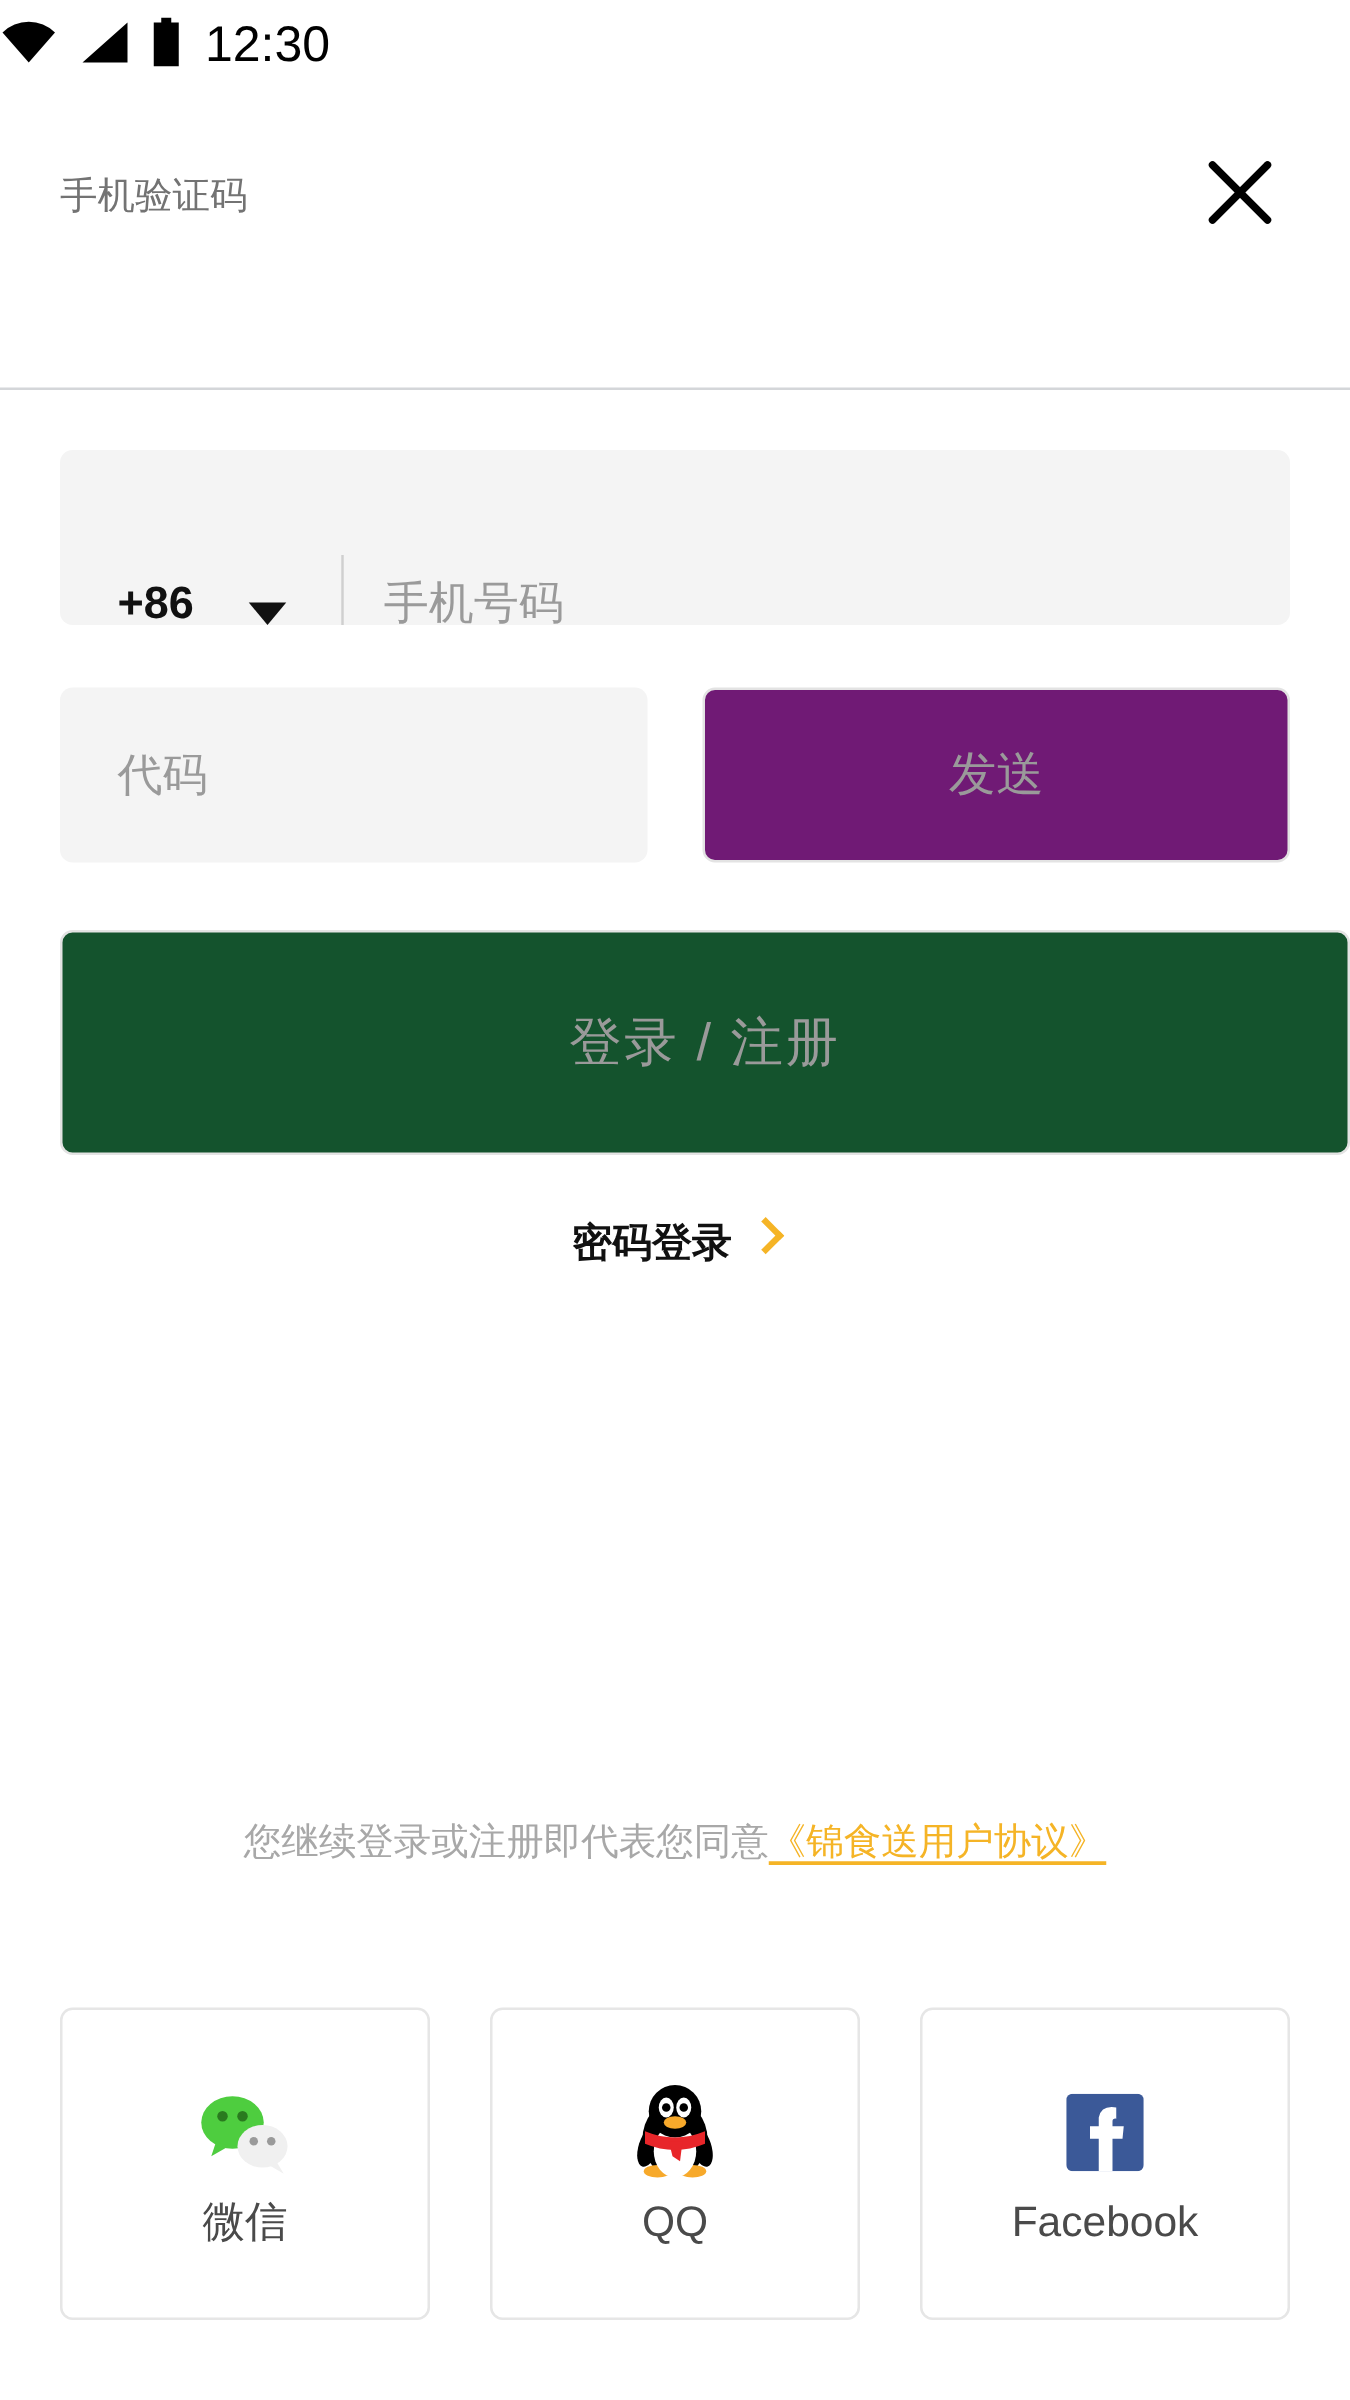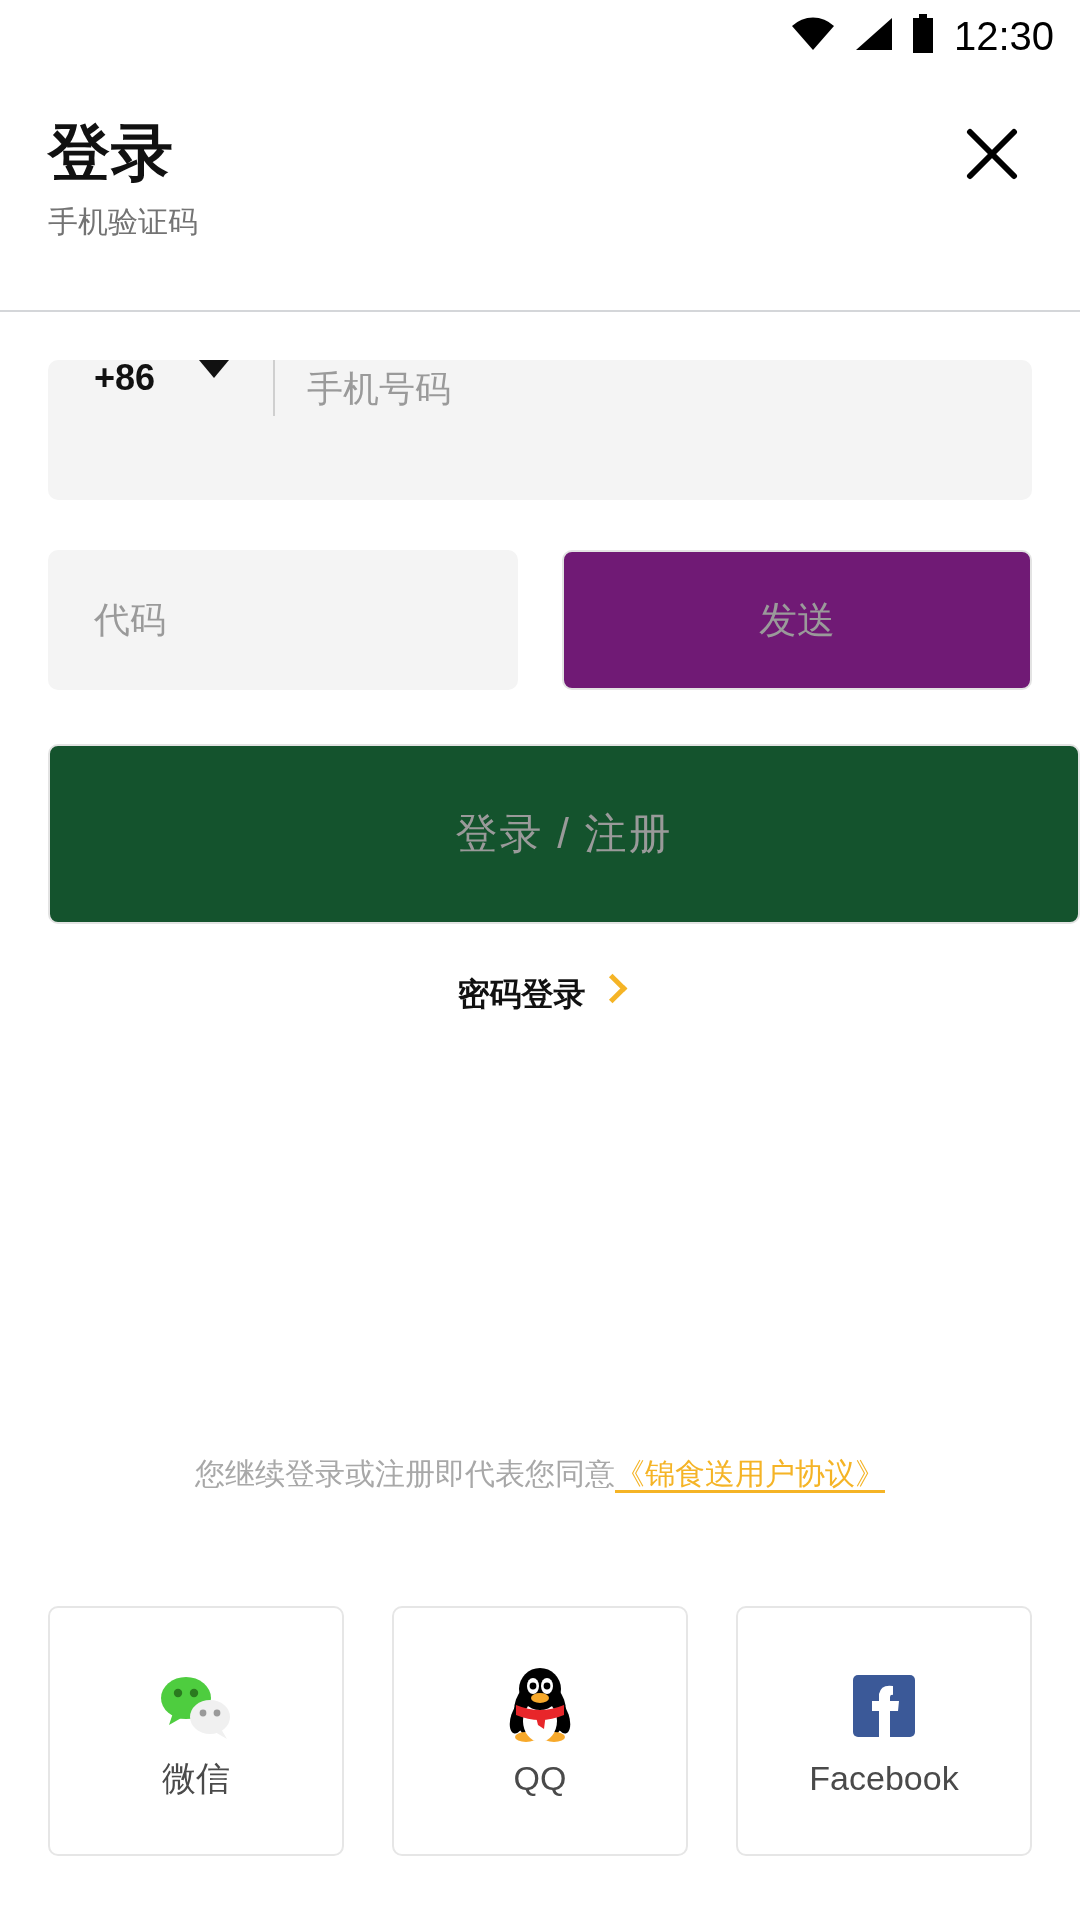--- a/index.html
+++ b/index.html
@@ -17,21 +17,21 @@
   }
 
   
   .status-bar {
     position: absolute;
     top: 0; left: 0;
     width: 1080px;
     height: 72px;
     display: flex;
     align-items: center;
-    justify-content: flex-end;
+    justify-content: flex-start;
     padding-right: 26px;
     box-sizing: border-box;
   }
   .status-icons {
     display: flex;
     align-items: center;
     gap: 16px;
   }
   .wifi-icon { display: block; }
   .signal-icon { display: block; }
@@ -97,21 +97,21 @@
   }
   .field-phone {
     position: absolute;
     top: 50px;
     left: 48px;
     width: 984px;
     height: 140px;
     background: #f4f4f4;
     border-radius: 10px;
     display: flex;
-    align-items: flex-start;
+    align-items: flex-end;
     box-sizing: border-box;
     padding-left: 46px;
   }
   .country-code {
     font-size: 36px;
     font-weight: bold;
     color: #111111;
     line-height: 1;
   }
   .caret-down {
@@ -304,21 +304,20 @@
       <svg width="26" height="40" viewBox="0 0 26 40">
         <rect x="9" y="0" width="8" height="5" fill="#000"></rect>
         <rect x="3" y="4" width="20" height="35" fill="#000"></rect>
       </svg>
     </span>
   </div>
   <span class="status-time">12:30</span>
 </div>
 
 <div class="header">
-  <div class="header-title">登录</div>
   <div class="header-subtitle">手机验证码</div>
   <div class="close-button">
     <span>
       <svg width="56" height="56" viewBox="0 0 56 56">
         <line x1="6" y1="6" x2="50" y2="50" stroke="#000" stroke-width="6" stroke-linecap="round"></line>
         <line x1="50" y1="6" x2="6" y2="50" stroke="#000" stroke-width="6" stroke-linecap="round"></line>
       </svg>
     </span>
   </div>
 </div>

